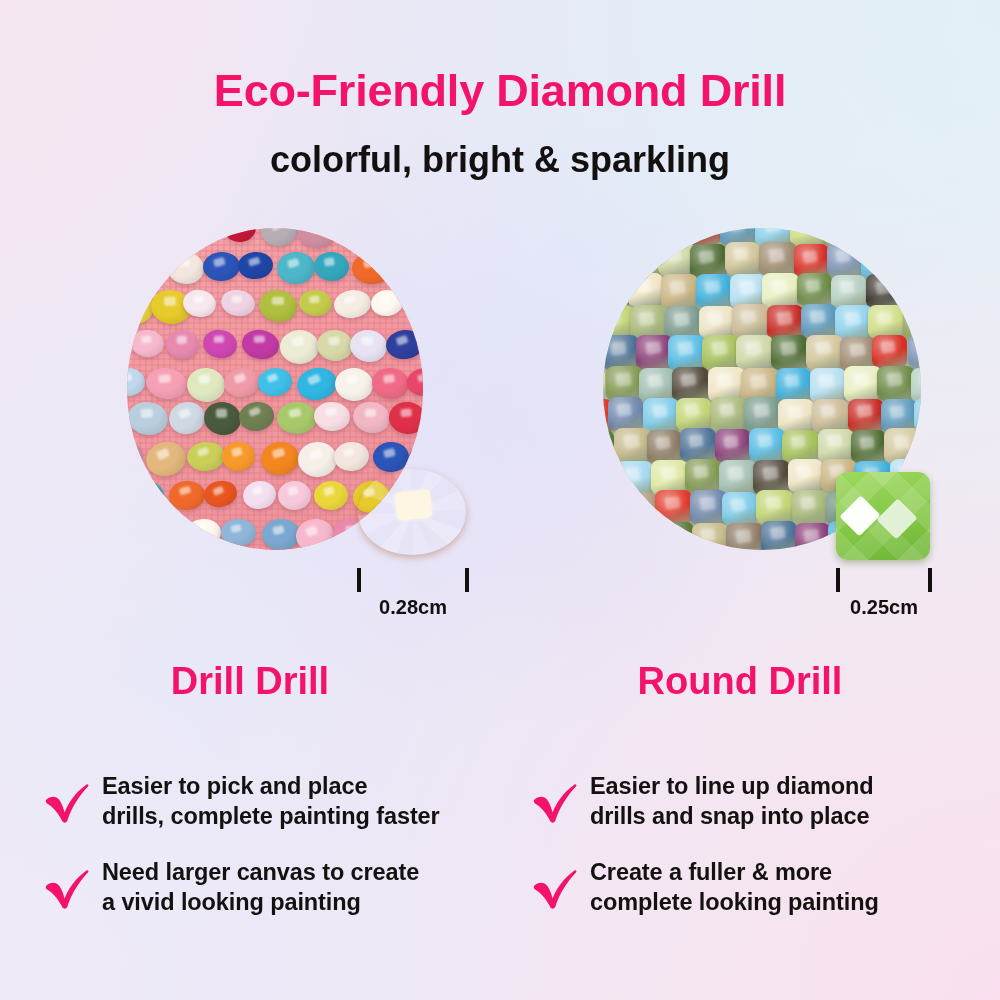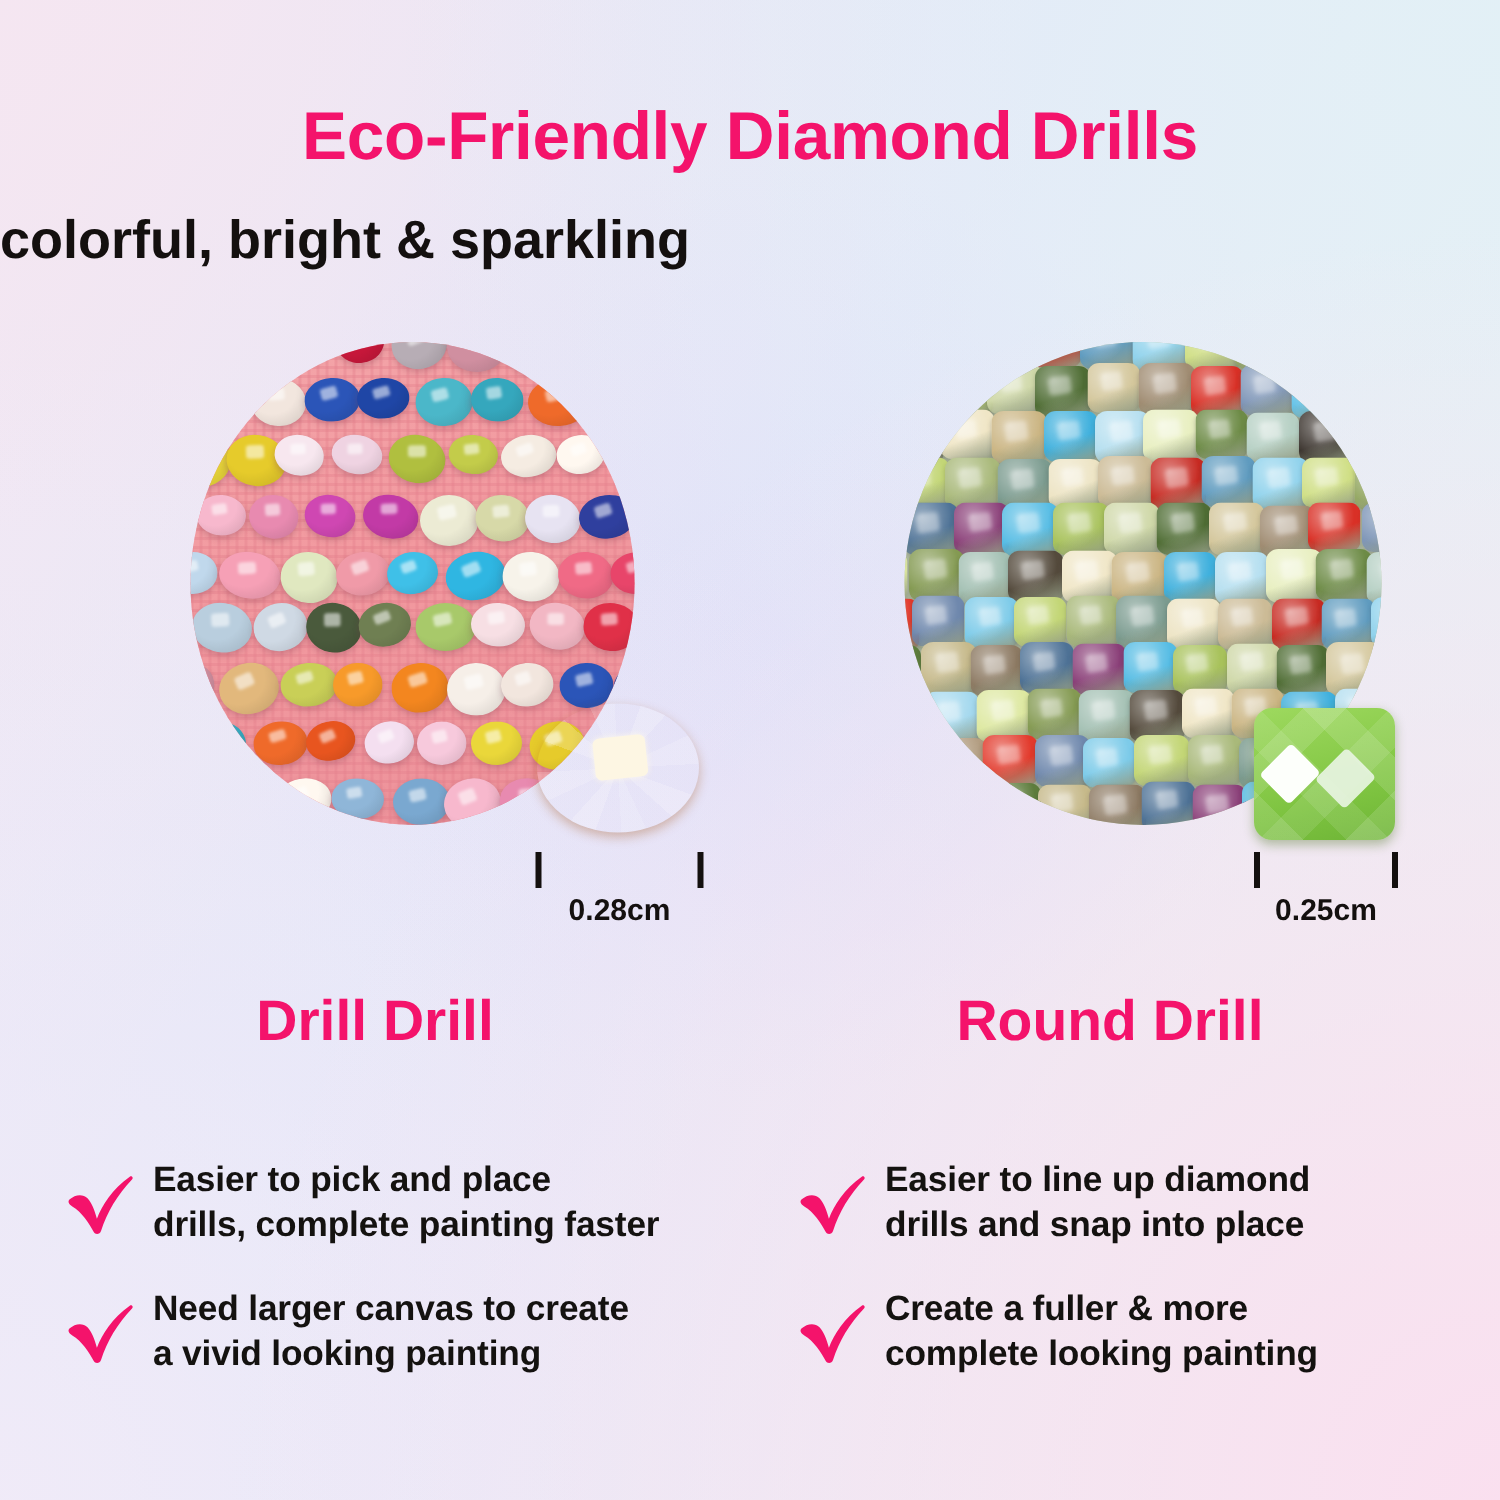--- a/index.html
+++ b/index.html
@@ -48,21 +48,21 @@
   .title{
     position:absolute; left:0; top:68px; width:1000px;
     text-align:center;
     font-size:45px; font-weight:bold;
     color:#f4136b;
     letter-spacing:-0.2px;
     line-height:1;
   }
   .subtitle{
     position:absolute; left:0; top:142px; width:1000px;
-    text-align:left;
+    text-align:center;
     font-size:36px; font-weight:bold;
     color:#14100f;
     line-height:1;
   }
 
   
   .photo-circle{
     position:absolute;
     border-radius:50%;
     overflow:hidden;
@@ -228,21 +228,21 @@
   <div class="layer bg-base"></div>
   <div class="layer bg-mid"></div>
   <div class="layer bg-tl"></div>
   <div class="layer bg-tr"></div>
   <div class="layer bg-bl"></div>
   <div class="layer bg-br"></div>
 </div>
 
 <div id="page">
 
-  <div class="title">Eco-Friendly Diamond Drills</div>
+  <div class="title">Eco-Friendly Diamond Drill</div>
   <div class="subtitle">colorful, bright &amp; sparkling</div>
 
   <div class="photo-circle" id="round-photo">
     <div class="photo-inner">
       <div class="round-canvas"></div>
       <div id="round-gems">
           <div class="rgem" style="left: -13.5585px; top: -13.9731px; width: 38.0427px; height: 32.2273px; background: radial-gradient(at 36% 28%, rgb(247, 223, 228) 0%, rgb(247, 223, 228) 48%, rgba(0, 0, 0, 0.14) 100%), rgb(247, 223, 228); transform: rotate(-5.4deg);"></div>
           <div class="rgem" style="left: 21.1549px; top: -13.9731px; width: 32.3998px; height: 26.016px; background: radial-gradient(at 36% 28%, rgb(242, 183, 196) 0%, rgb(242, 183, 196) 48%, rgba(0, 0, 0, 0.14) 100%), rgb(242, 183, 196); transform: rotate(-8.4deg);"></div>
           <div class="rgem" style="left: 60.1112px; top: -13.9731px; width: 34.4543px; height: 27.2222px; background: radial-gradient(at 36% 28%, rgb(224, 48, 72) 0%, rgb(224, 48, 72) 48%, rgba(0, 0, 0, 0.14) 100%), rgb(224, 48, 72); transform: rotate(-10.5deg);"></div>
           <div class="rgem" style="left: 97.4684px; top: -13.9731px; width: 32.035px; height: 27.5339px; background: radial-gradient(at 36% 28%, rgb(198, 23, 58) 0%, rgb(198, 23, 58) 48%, rgba(0, 0, 0, 0.14) 100%), rgb(198, 23, 58); transform: rotate(-7.4deg);"></div>

